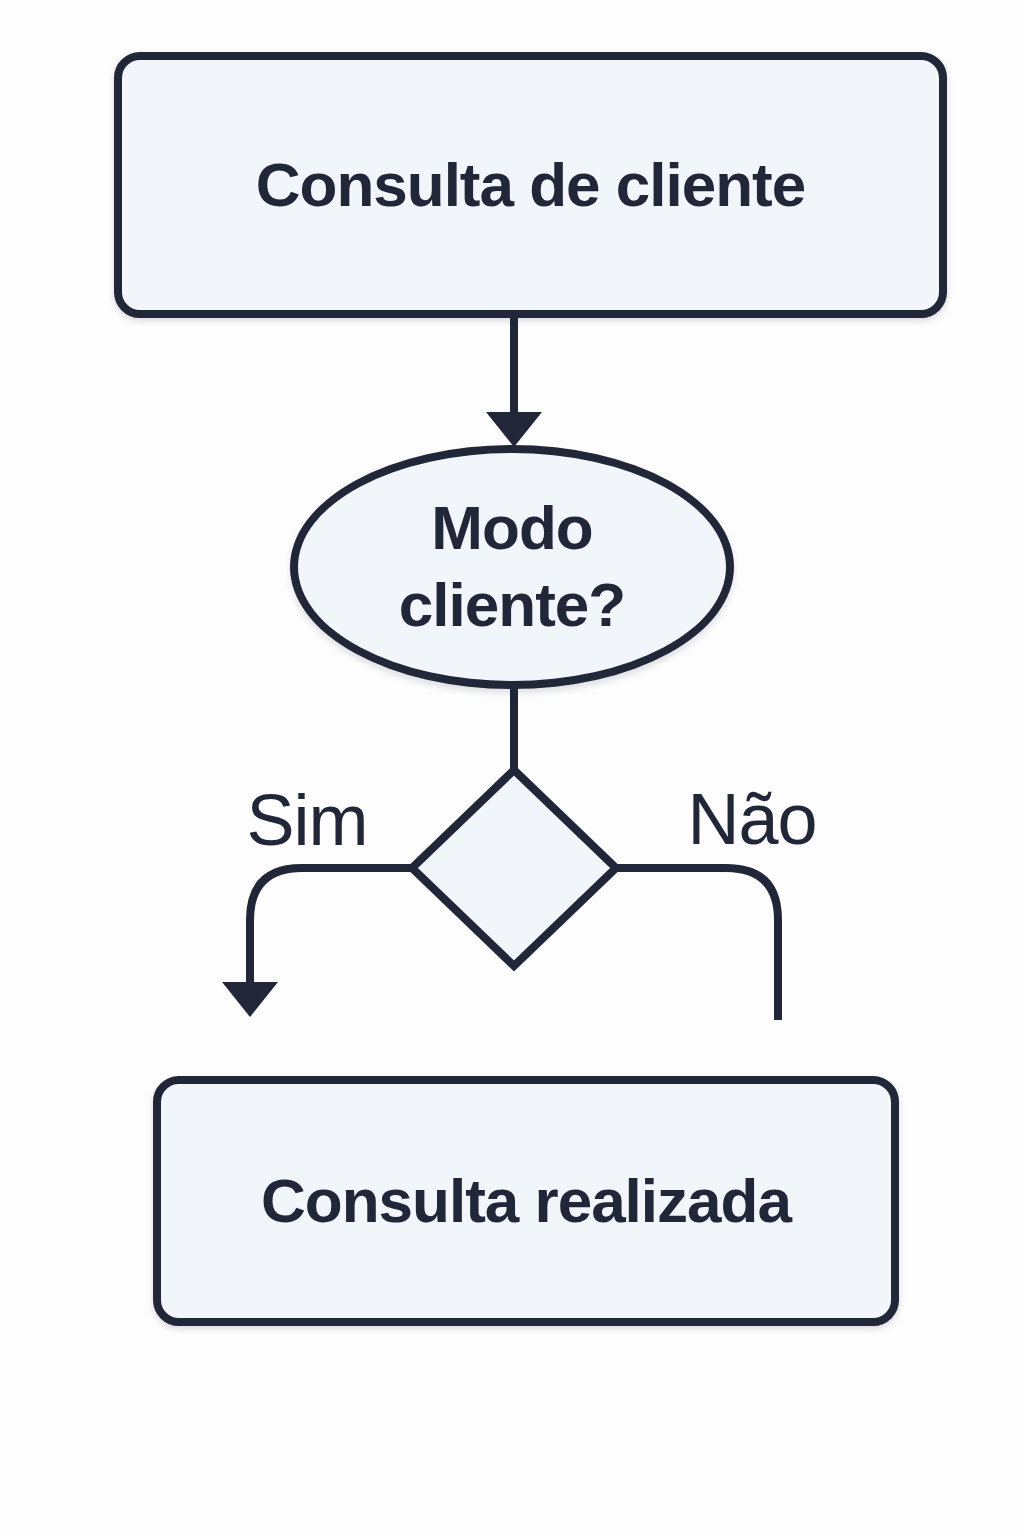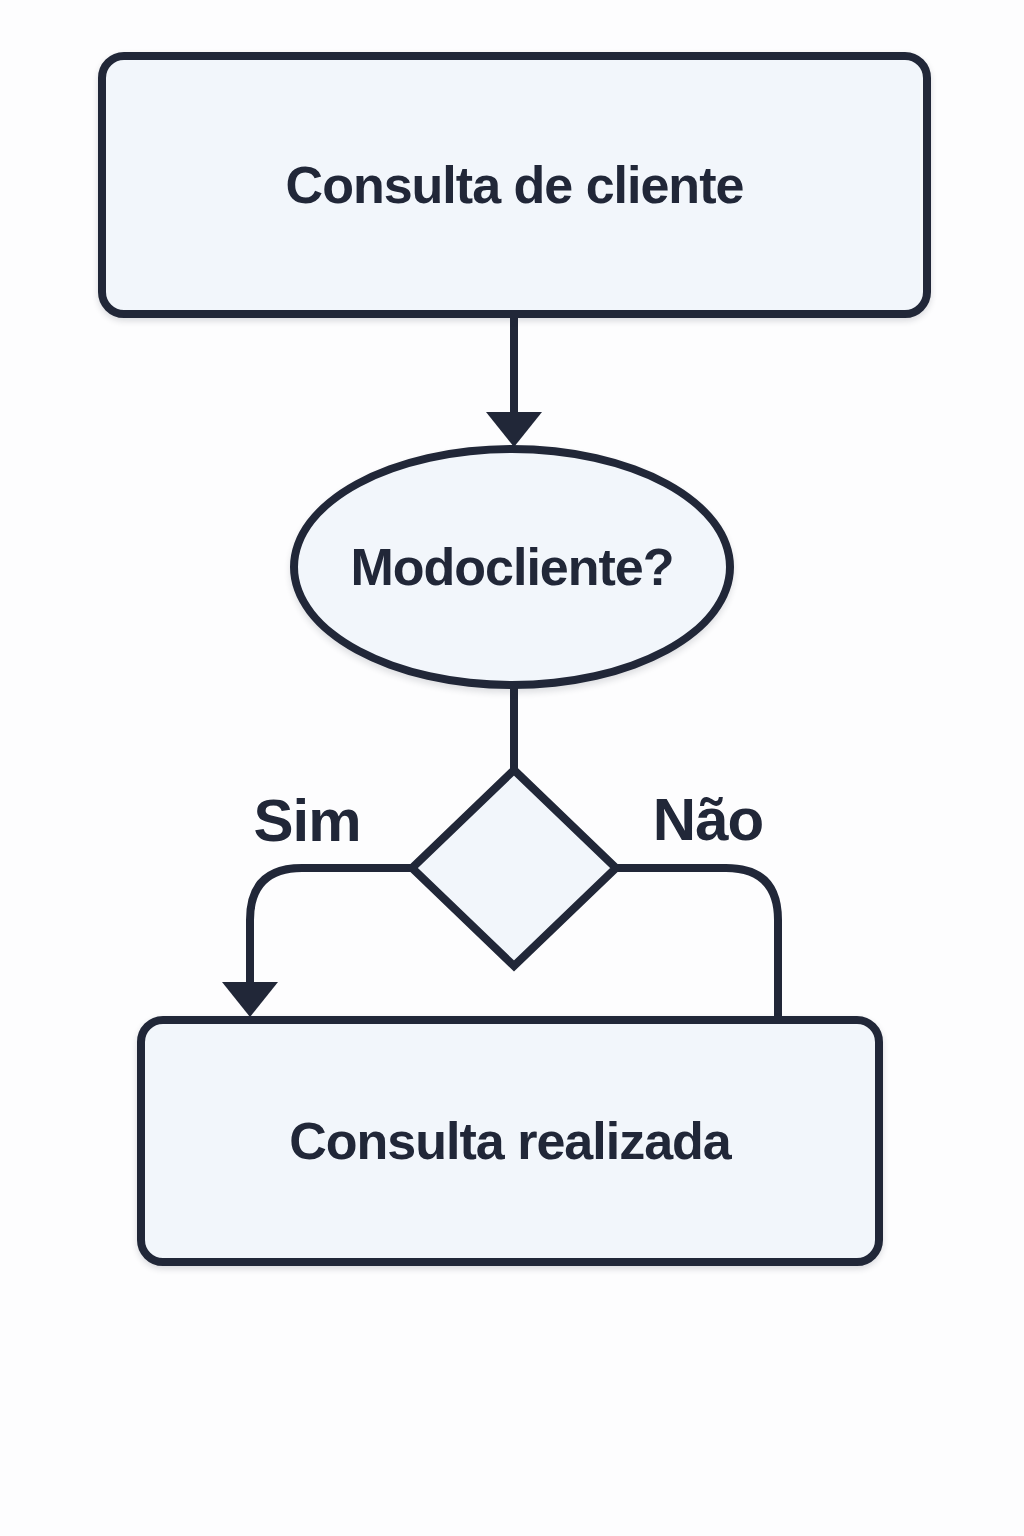--- a/index.html
+++ b/index.html
@@ -35,47 +35,48 @@
     fill: var(--node-fill);
     stroke: var(--ink);
     stroke-width: 8;
     stroke-linejoin: miter;
   }
   .node {
     position: absolute;
     background: var(--node-fill);
     border: 8px solid var(--ink);
     display: flex;
-    flex-direction: row;
+    flex-direction: column;
     align-items: center;
     justify-content: center;
     color: var(--ink);
     font-weight: 700;
-    font-size: 52px;
+    font-size: 62px;
     line-height: 1.24;
     letter-spacing: -1px;
     text-align: center;
     box-shadow: 0 3px 6px rgba(33, 39, 56, 0.16);
+    margin-left: 16px;
   }
   .node.rounded-rect { border-radius: 26px; }
   .node.ellipse { border-radius: 50%; }
   .node-start  { left: 98px;  top: 52px;   width: 833px; height: 266px; }
-  .node-decision { left: 290px; top: 445px; width: 444px; height: 244px; box-shadow: 0 4px 6px rgba(33,39,56,0.14); }
-  .node-end    { left: 137px; top: 1016px; width: 746px; height: 250px; }
+  .node-decision { left: 274px; top: 445px; width: 444px; height: 244px; box-shadow: 0 4px 6px rgba(33,39,56,0.14); }
+  .node-end    { left: 137px; top: 1076px; width: 746px; height: 250px; }
   .branch-label {
     position: absolute;
     transform: translate(-50%, -50%);
     color: var(--ink);
-    font-weight: 700;
-    font-size: 60px;
+    font-weight: 400;
+    font-size: 72px;
     letter-spacing: -1px;
     white-space: nowrap;
   }
   .branch-label-yes { left: 307px; top: 820px; }
-  .branch-label-no  { left: 708px; top: 819px; }
+  .branch-label-no  { left: 752px; top: 819px; }
 </style>
 </head>
 <body>
 
 <div class="canvas">
 
   <svg class="connector-layer" viewBox="0 0 1024 1536" xmlns="http://www.w3.org/2000/svg">
 
     <line class="edge" x1="514" y1="318" x2="514" y2="414"></line>
     <polygon class="arrowhead" points="486,412 542,412 514,447"></polygon>

